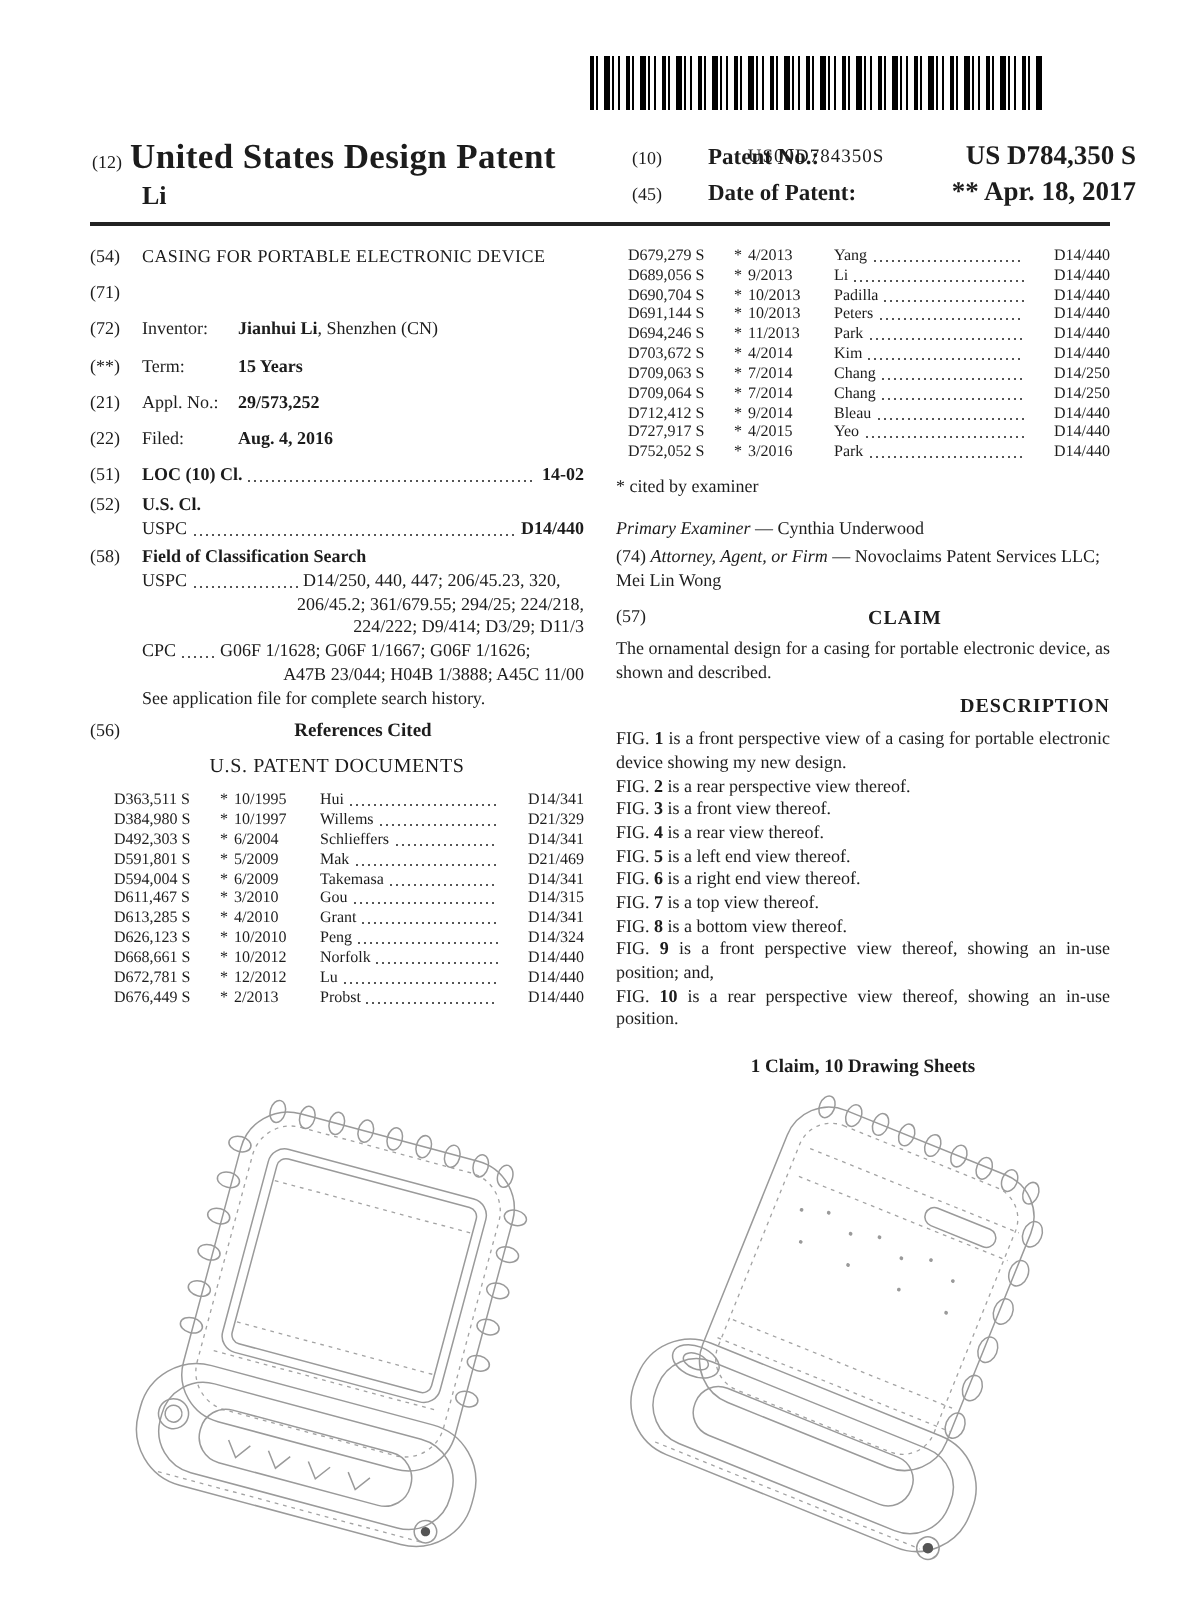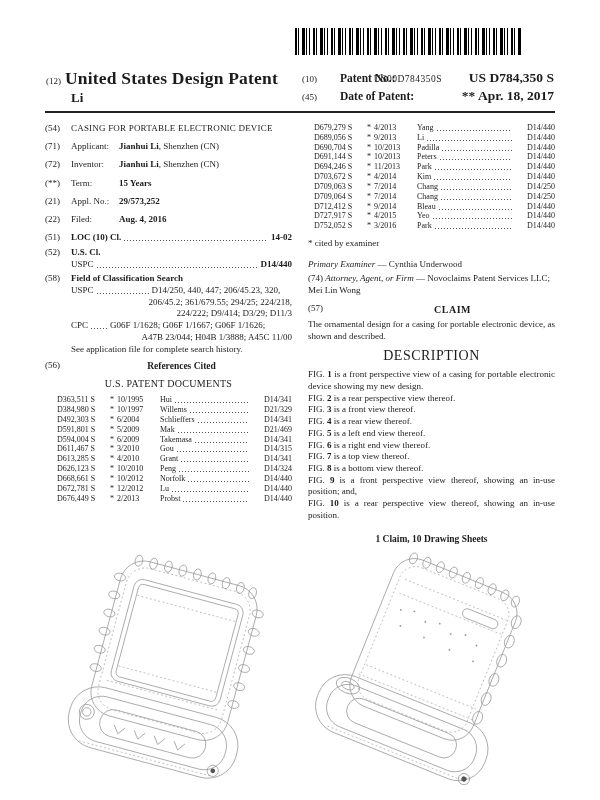--- a/index.html
+++ b/index.html
@@ -6,21 +6,21 @@
   .page{width:600px;height:800px;position:relative;overflow:hidden;background:#fff;
         font-family:"Liberation Serif", serif;color:#1c1c1c;}
   
   .top-zone{height:62px;position:relative;}
   .barcode-wrap{position:absolute;left:295px;top:28px;width:226px;text-align:center;}
   .barcode-bars{height:27px;width:226px;
      background:repeating-linear-gradient(90deg,#000 0 2px,#fff 2px 3px,#000 3px 4px,#fff 4px 7px,
        #000 7px 10px,#fff 10px 11px,#000 11px 12px,#fff 12px 14px,#000 14px 15px,#fff 15px 18px);}
   .barcode-text{font-size:9.5px;letter-spacing:.5px;margin-top:19px;}
   
-  .header{display:flex;justify-content:space-between;padding:6px 46px 0 46px;}
+  .header{display:flex;justify-content:space-between;padding:6px 32px 0 46px;}
   .h-left .title-line{white-space:nowrap;}
   .small-num{font-size:9px;}
   .doc-title{font-size:17.5px;font-weight:bold;letter-spacing:.2px;}
   .author{font-size:13px;font-weight:bold;margin:1px 0 0 25px;}
   .h-right{width:252px;padding-top:2px;}
   .hr-line{display:flex;align-items:baseline;margin-bottom:2px;}
   .hr-num{font-size:9px;width:38px;flex:none;}
   .hr-label{font-size:11.5px;font-weight:bold;width:95px;flex:none;}
   .hr-value{font-size:13.5px;font-weight:bold;flex:1;text-align:right;white-space:nowrap;}
   .rule{border-top:2.5px solid #222;margin:5px 45px 0 45px;}
@@ -51,21 +51,21 @@
   .r-date{width:36px;flex:none;text-align:left;padding-right:7px;}
   .r-name{flex:none;max-width:70px;white-space:nowrap;}
   .r-cls{width:40px;flex:none;text-align:right;}
   
   .cited-note{margin:7px 0 9px 0;}
   .examiner{margin-bottom:3px;}
   .attorney{margin-bottom:6px;}
   .claim-head{display:flex;margin:4px 0 3px 0;gap:16px;}
   .claim-head-label{flex:1;text-align:center;font-weight:bold;font-size:10px;letter-spacing:.5px;}
   .claim-text{text-align:justify;margin-bottom:4px;}
-  .desc-head{text-align:center;font-weight:normal;font-size:14px;letter-spacing:.5px;margin:5px 0 4px 0;}
+  .desc-head{text-align:right;font-weight:bold;font-size:10px;letter-spacing:.5px;margin:5px 0 4px 0;}
   .fig-line{text-align:justify;}
   .sheet-note{text-align:center;font-weight:bold;font-size:9.5px;margin-top:12px;}
   
   .drawings{display:flex;justify-content:center;gap:4px;margin-top:2px;}
   .drawings svg{display:block;}
   .sketch{stroke:#9a9a9a;fill:none;stroke-width:0.8;}
   .sketch-dash{stroke:#a3a3a3;fill:none;stroke-width:0.7;stroke-dasharray:2 2.6;}
   .sketch-dot{fill:#9a9a9a;stroke:none;}
   .sketch-dark{fill:#555;stroke:none;}
 </style>
@@ -108,21 +108,20 @@
 
     <div class="col">
 
       <div class="field">
         <span class="fnum">(54)</span>
         <span class="fbody f54-title">CASING FOR PORTABLE ELECTRONIC DEVICE</span>
       </div>
 
       <div class="field">
         <span class="fnum">(71)</span>
-        <span class="fbody"><span class="flabel">Applicant:</span><b class="val">Jianhui Li</b><span>, Shenzhen (CN)</span></span>
       </div>
 
       <div class="field">
         <span class="fnum">(72)</span>
         <span class="fbody"><span class="flabel">Inventor:</span><b class="val">Jianhui Li</b><span>, Shenzhen (CN)</span></span>
       </div>
 
       <div class="field">
         <span class="fnum">(**)</span>
         <span class="fbody"><span class="flabel">Term:</span><b class="val">15 Years</b></span>

